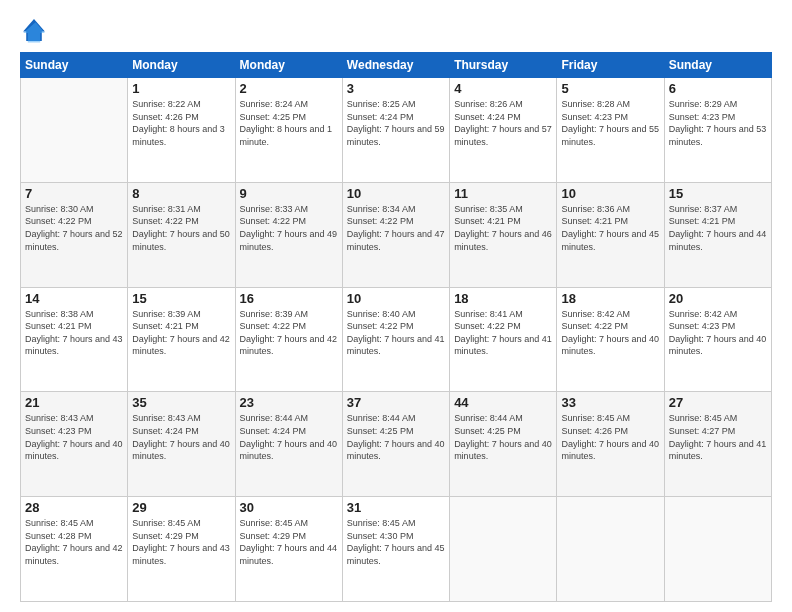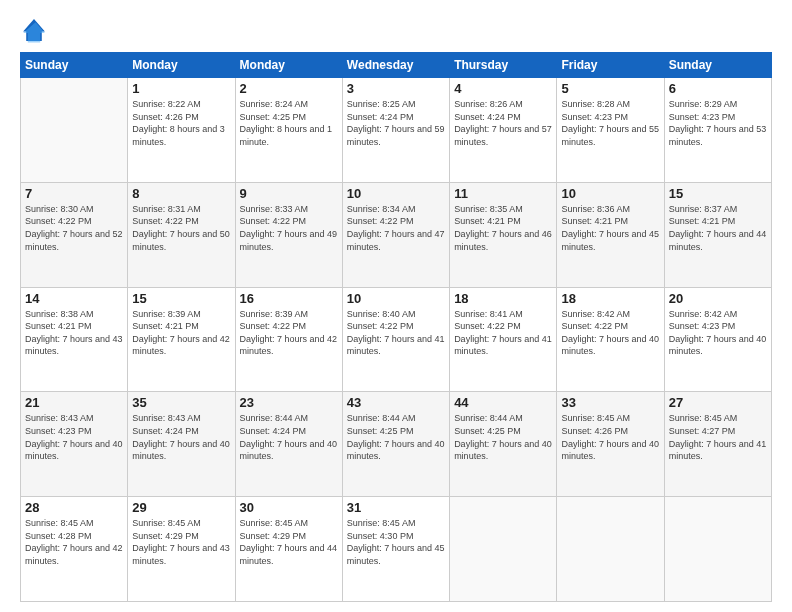--- a/index.html
+++ b/index.html
@@ -227,21 +227,21 @@
           </td>
           <td>
             <span class="day-number">35</span>
             <div class="day-info">Sunrise: 8:43 AM<br>Sunset: 4:24 PM<br>Daylight: 7 hours and 40 minutes.</div>
           </td>
           <td>
             <span class="day-number">23</span>
             <div class="day-info">Sunrise: 8:44 AM<br>Sunset: 4:24 PM<br>Daylight: 7 hours and 40 minutes.</div>
           </td>
           <td>
-            <span class="day-number">43</span>
+            <span class="day-number">37</span>
             <div class="day-info">Sunrise: 8:44 AM<br>Sunset: 4:25 PM<br>Daylight: 7 hours and 40 minutes.</div>
           </td>
           <td>
             <span class="day-number">44</span>
             <div class="day-info">Sunrise: 8:44 AM<br>Sunset: 4:25 PM<br>Daylight: 7 hours and 40 minutes.</div>
           </td>
           <td>
             <span class="day-number">33</span>
             <div class="day-info">Sunrise: 8:45 AM<br>Sunset: 4:26 PM<br>Daylight: 7 hours and 40 minutes.</div>
           </td>

